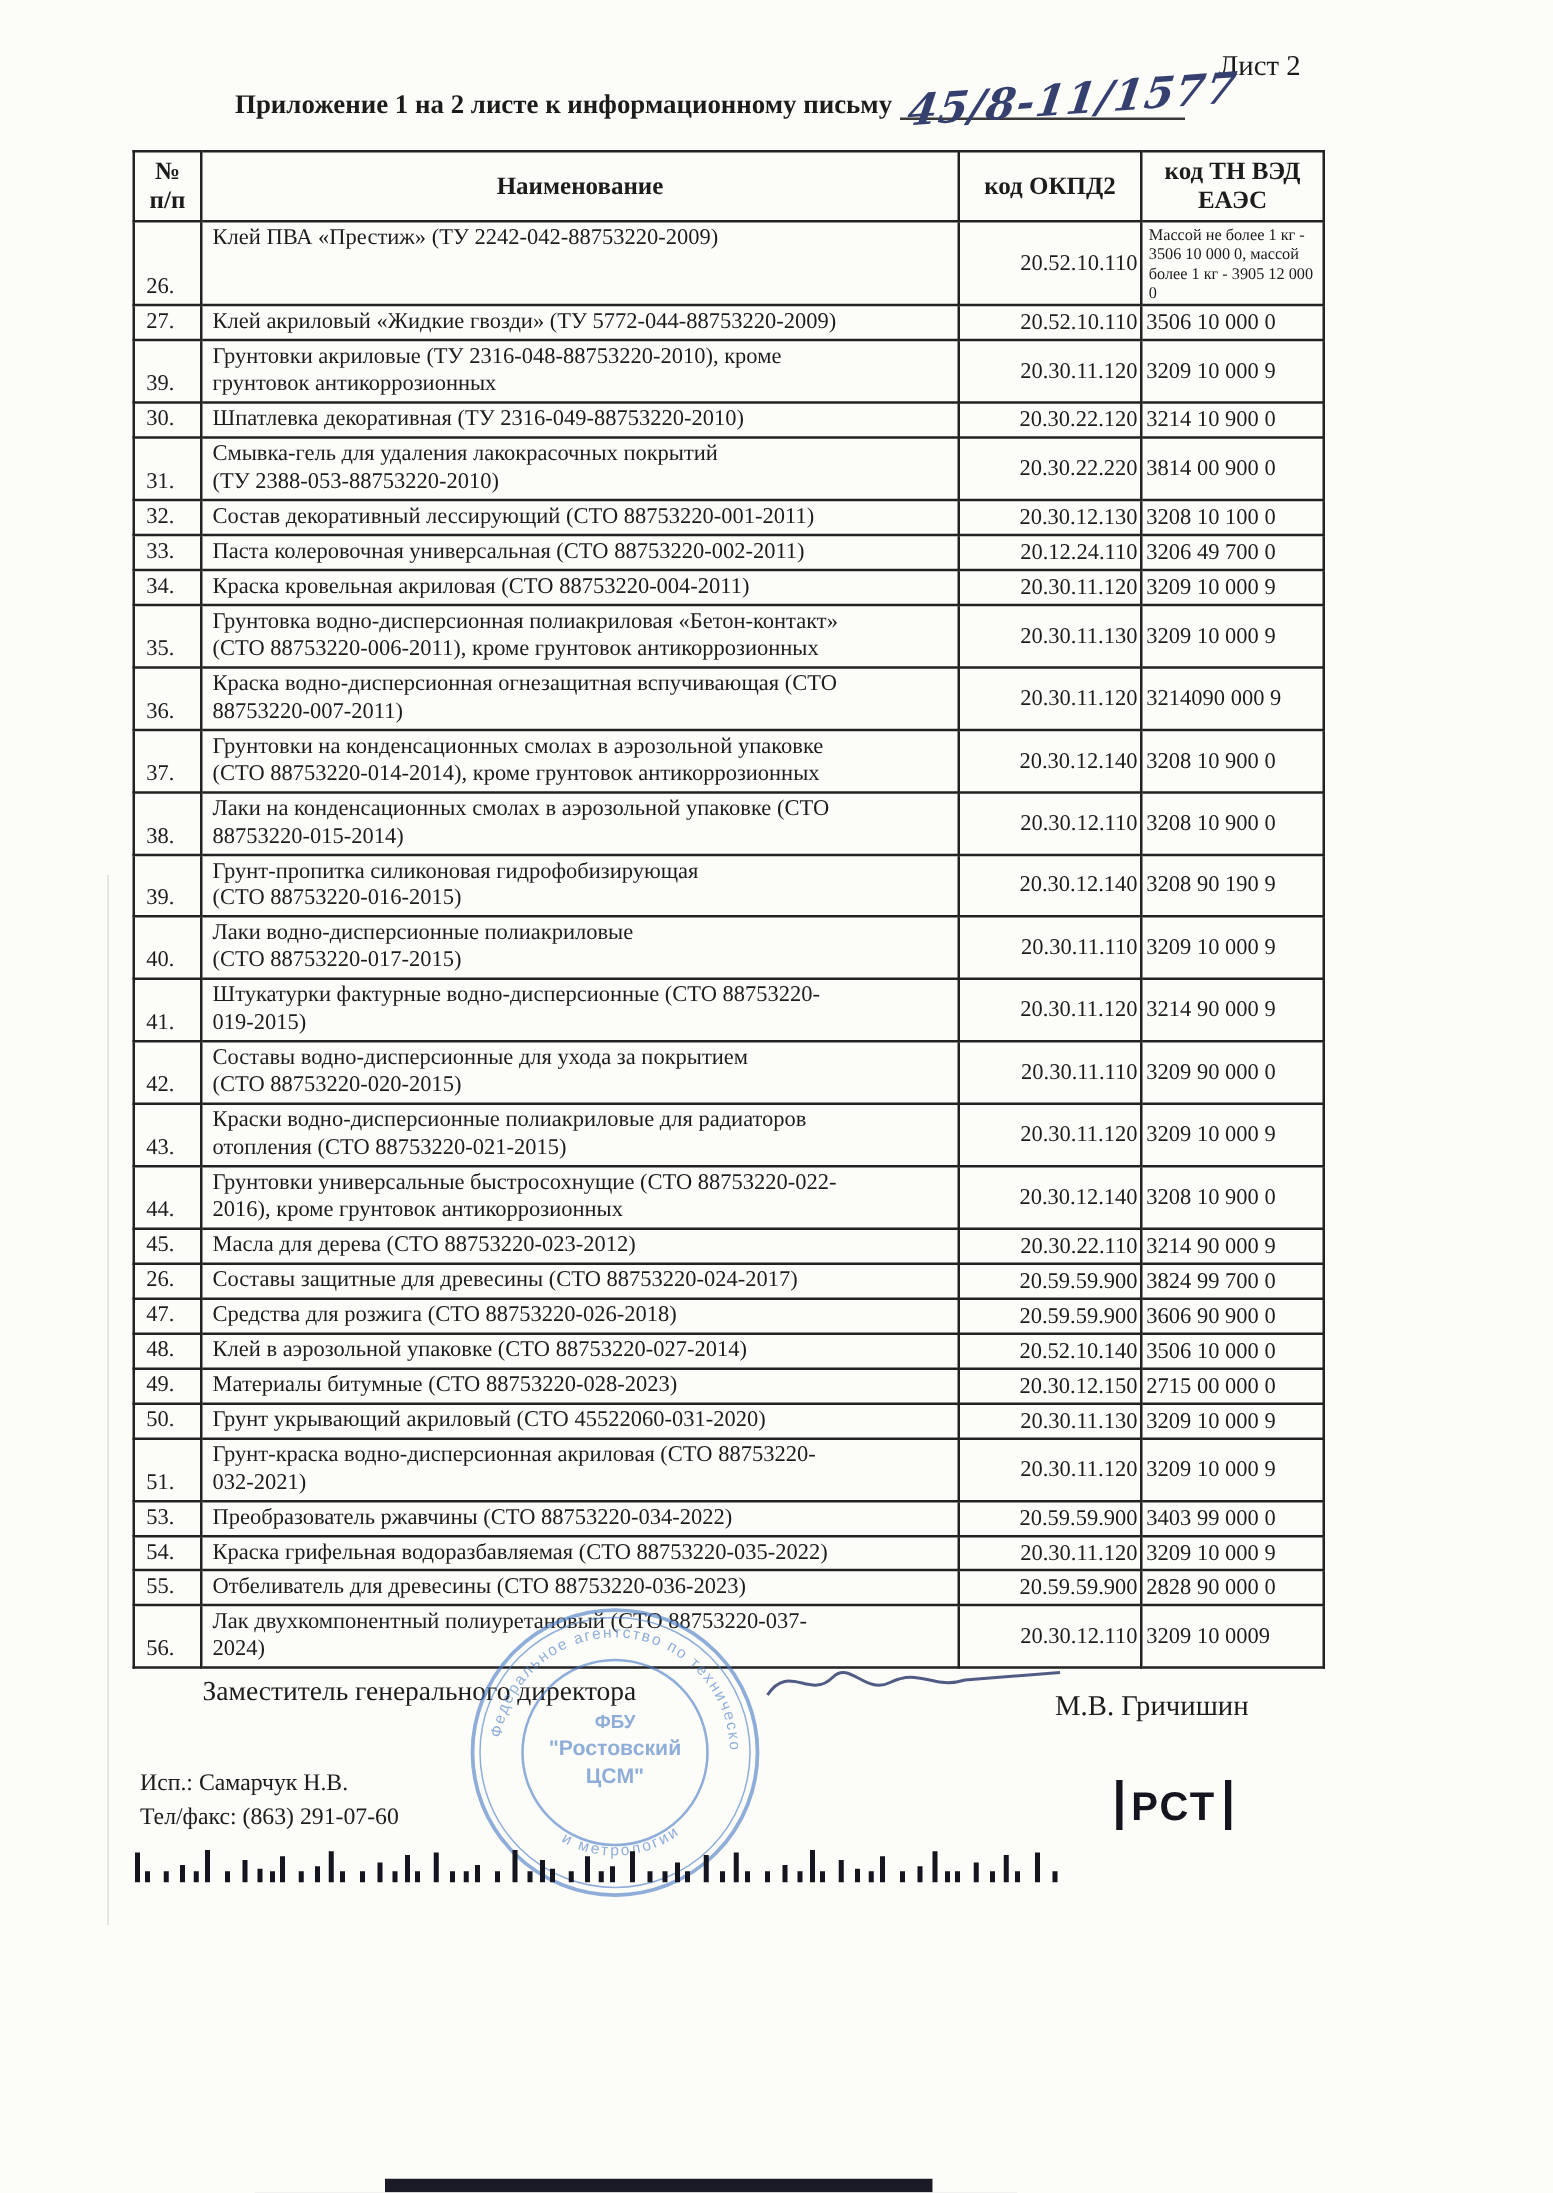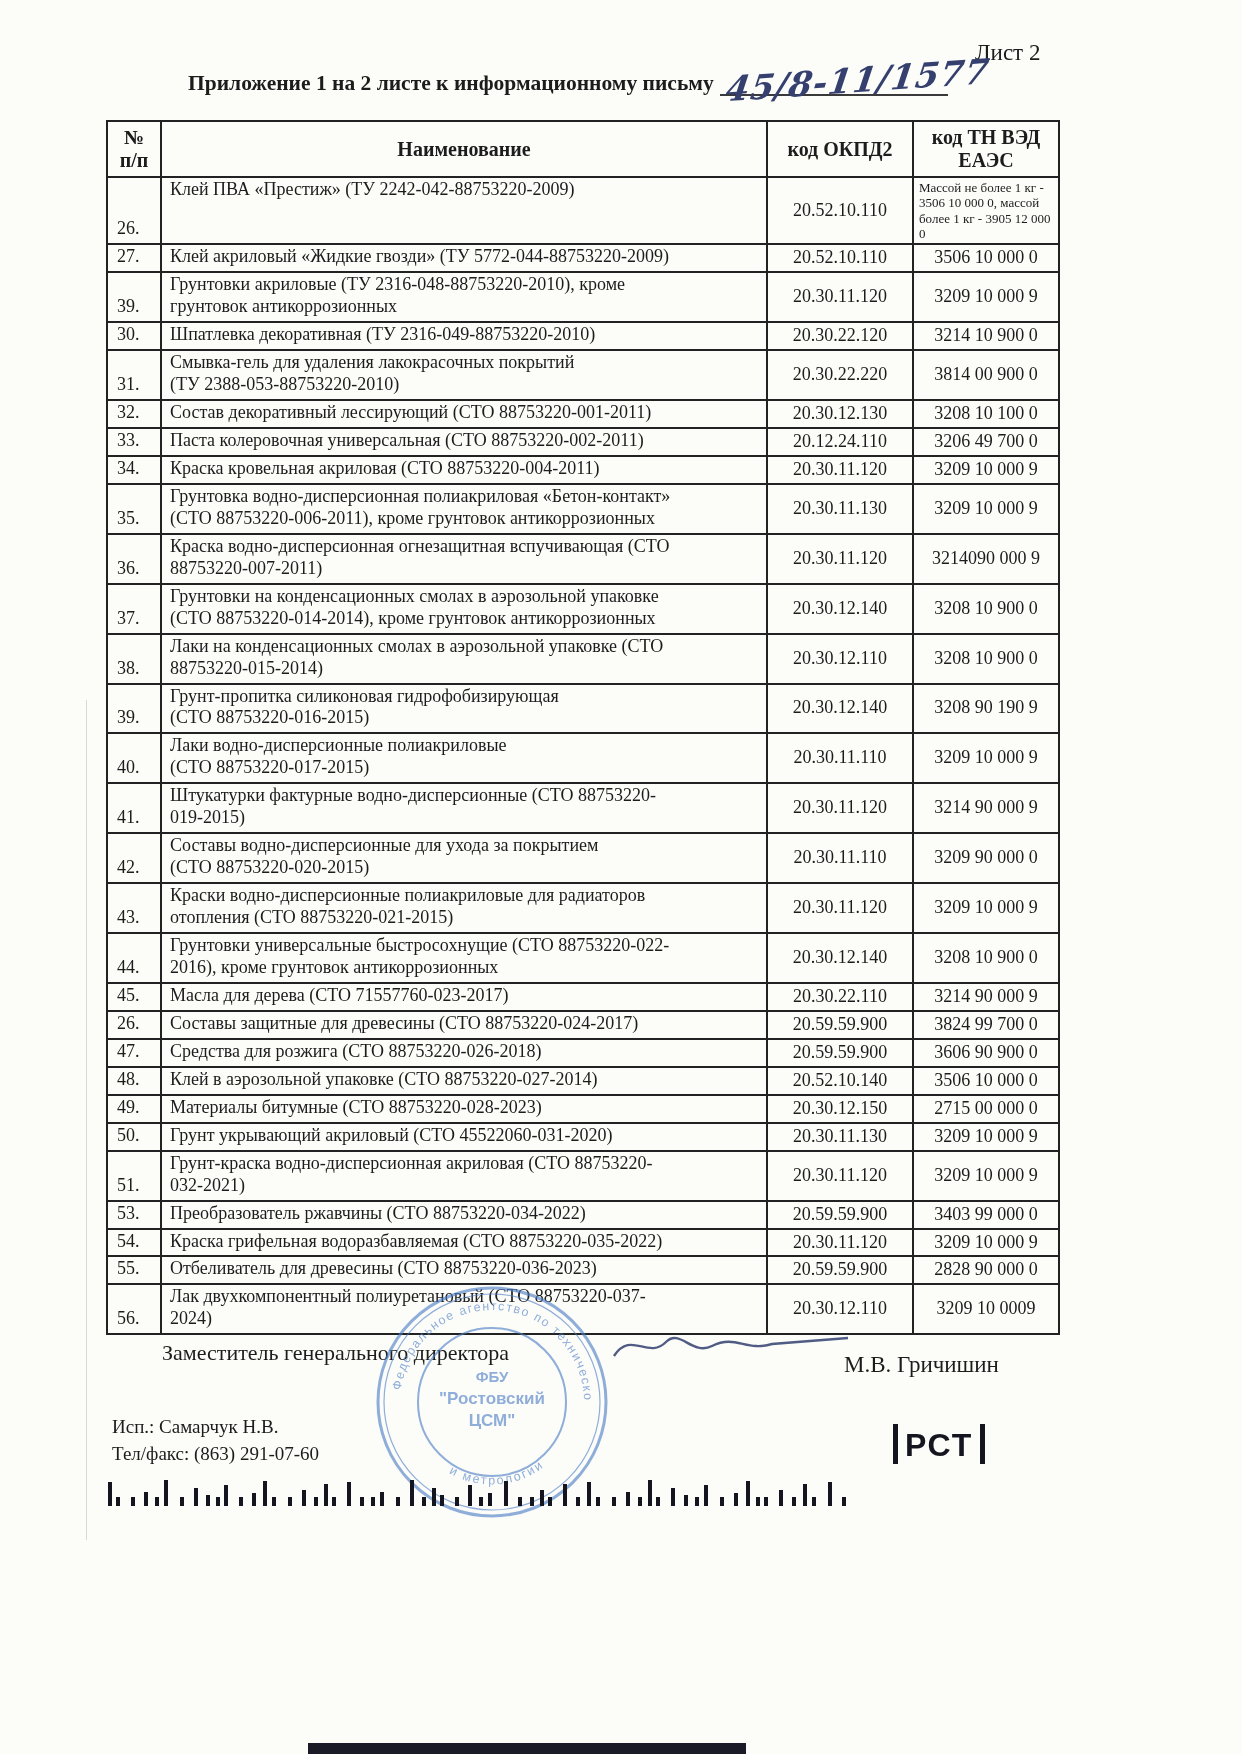--- a/index.html
+++ b/index.html
@@ -81,26 +81,26 @@
     text-align: left;
     padding: 1px 2px 3px 9px;
   }
   td.name {
     vertical-align: top;
     text-align: left;
     padding: 1px 6px 3px 8px;
     white-space: pre-line;
   }
   td.okpd {
-    text-align: center;
+    text-align: right;
     vertical-align: middle;
     padding: 1px 2px;
   }
   td.tnved {
-    text-align: center;
+    text-align: left;
     vertical-align: middle;
     padding: 1px 3px;
   }
   td.tnved.small {
     font-size: 13px;
     text-align: left;
     line-height: 1.18;
     padding: 2px 5px;
     vertical-align: top;
   }
@@ -348,21 +348,21 @@
         </tr>
         <tr>
           <td class="num">44.</td>
           <td class="name">Грунтовки универсальные быстросохнущие (СТО 88753220-022-
 2016), кроме грунтовок антикоррозионных</td>
           <td class="okpd">20.30.12.140</td>
           <td class="tnved">3208 10 900 0</td>
         </tr>
         <tr>
           <td class="num">45.</td>
-          <td class="name">Масла для дерева (СТО 71557760-023-2017)</td>
+          <td class="name">Масла для дерева (СТО 88753220-023-2012)</td>
           <td class="okpd">20.30.22.110</td>
           <td class="tnved">3214 90 000 9</td>
         </tr>
         <tr>
           <td class="num">26.</td>
           <td class="name">Составы защитные для древесины (СТО 88753220-024-2017)</td>
           <td class="okpd">20.59.59.900</td>
           <td class="tnved">3824 99 700 0</td>
         </tr>
         <tr>

